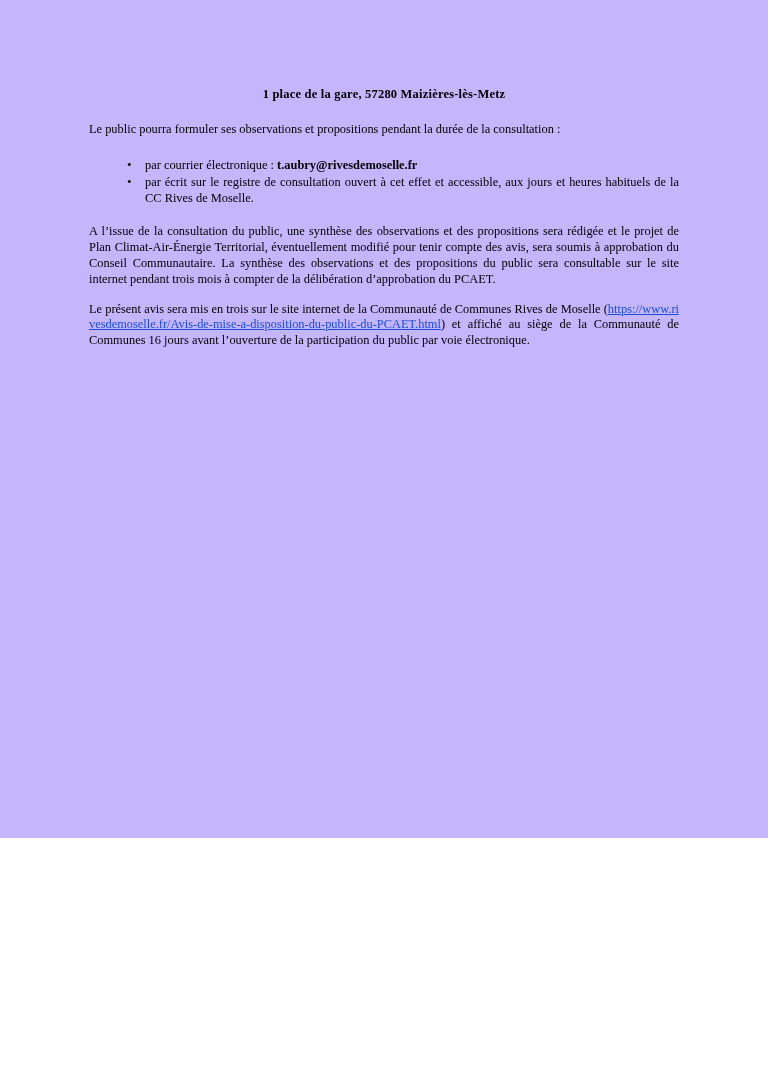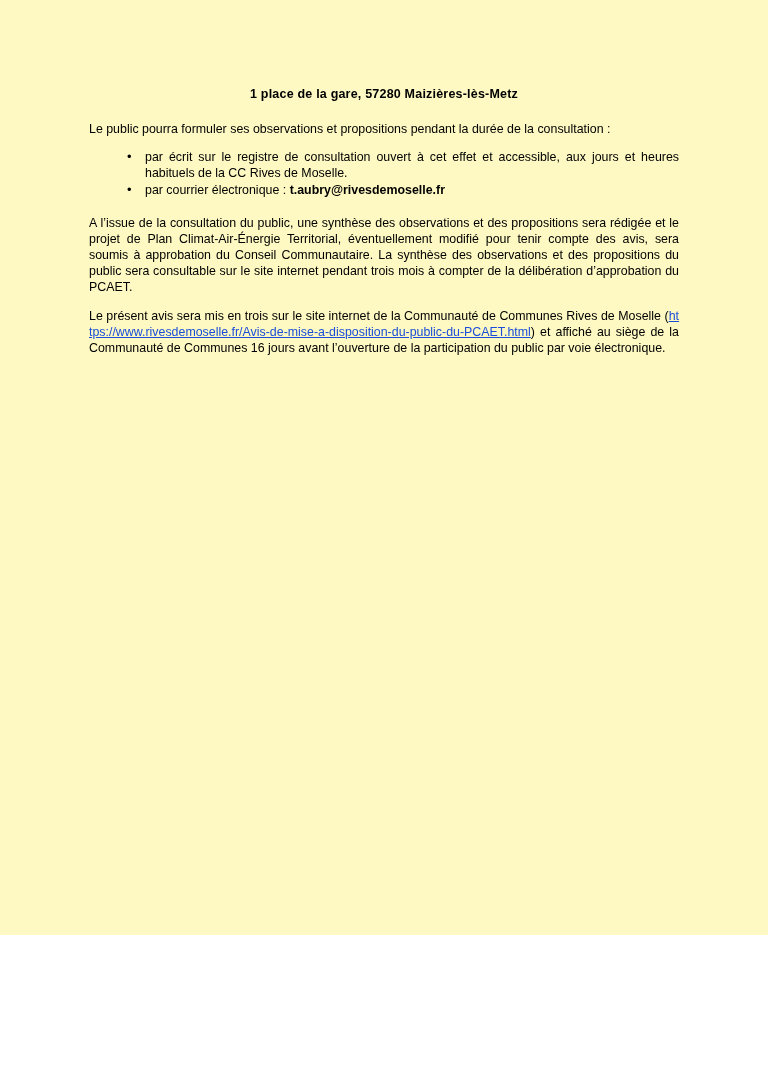--- a/index.html
+++ b/index.html
@@ -12,22 +12,23 @@
     height: 1086px;
     font-family: "Liberation Sans", sans-serif;
     color: #000000;
     position: relative;
     overflow: hidden;
   }
   .page {
     position: absolute;
     left: 0; top: 0;
     width: 768px;
-    height: 935px;
-    background: #fef9c3;
+    height: 838px;
+    background: #c4b5fd;
+    font-family: Liberation Serif, serif;
   }
   .content {
     position: absolute;
     left: 89px;
     top: 86px;
     width: 590px;
   }
   .doc-heading {
     text-align: center;
     font-weight: bold;
@@ -38,21 +39,21 @@
   }
   p.para {
     margin: 0 0 14px 0;
     font-size: 12.4px;
     line-height: 15.8px;
     text-align: justify;
     text-justify: inter-word;
     hyphens: none;
   }
   p.para.tight {
-    margin-bottom: 12px;
+    margin-bottom: 20px;
   }
   .bullets {
     list-style: none;
     margin: 0 0 18px 0;
     padding: 0;
   }
   .bullets li {
     position: relative;
     padding-left: 56px;
     font-size: 12.4px;
@@ -80,24 +81,24 @@
 
 <div class="page">
   <div class="content">
 
     <div class="doc-heading">1 place de la gare, 57280 Maizières-lès-Metz</div>
 
     <p class="para tight">Le public pourra formuler ses observations et propositions pendant la durée de la consultation :</p>
 
     <ul class="bullets">
       <li>
-        <span>par écrit sur le registre de consultation ouvert à cet effet et accessible, aux jours et heures habituels de la CC Rives de Moselle.</span>
+        <span>par courrier électronique : </span><span class="b">t.aubry@rivesdemoselle.fr</span>
       </li>
       <li>
-        <span>par courrier électronique : </span><span class="b">t.aubry@rivesdemoselle.fr</span>
+        <span>par écrit sur le registre de consultation ouvert à cet effet et accessible, aux jours et heures habituels de la CC Rives de Moselle.</span>
       </li>
     </ul>
 
 
     <p class="para para-spaced">A l’issue de la consultation du public, une synthèse des observations et des propositions sera rédigée et le projet de Plan Climat-Air-Énergie Territorial, éventuellement modifié pour tenir compte des avis, sera soumis à approbation du Conseil Communautaire. La synthèse des observations et des propositions du public sera consultable sur le site internet pendant trois mois à compter de la délibération d’approbation du PCAET.</p>
 
     <p class="para">
       <span>Le présent avis sera mis en trois sur le site internet de la Communauté de Communes Rives de Moselle (</span><a class="link" href="#">https://www.rivesdemoselle.fr/Avis-de-mise-a-disposition-du-public-du-PCAET.html</a><span>) et affiché au siège de la Communauté de Communes 16 jours avant l’ouverture de la participation du public par voie électronique.</span>
     </p>
 

